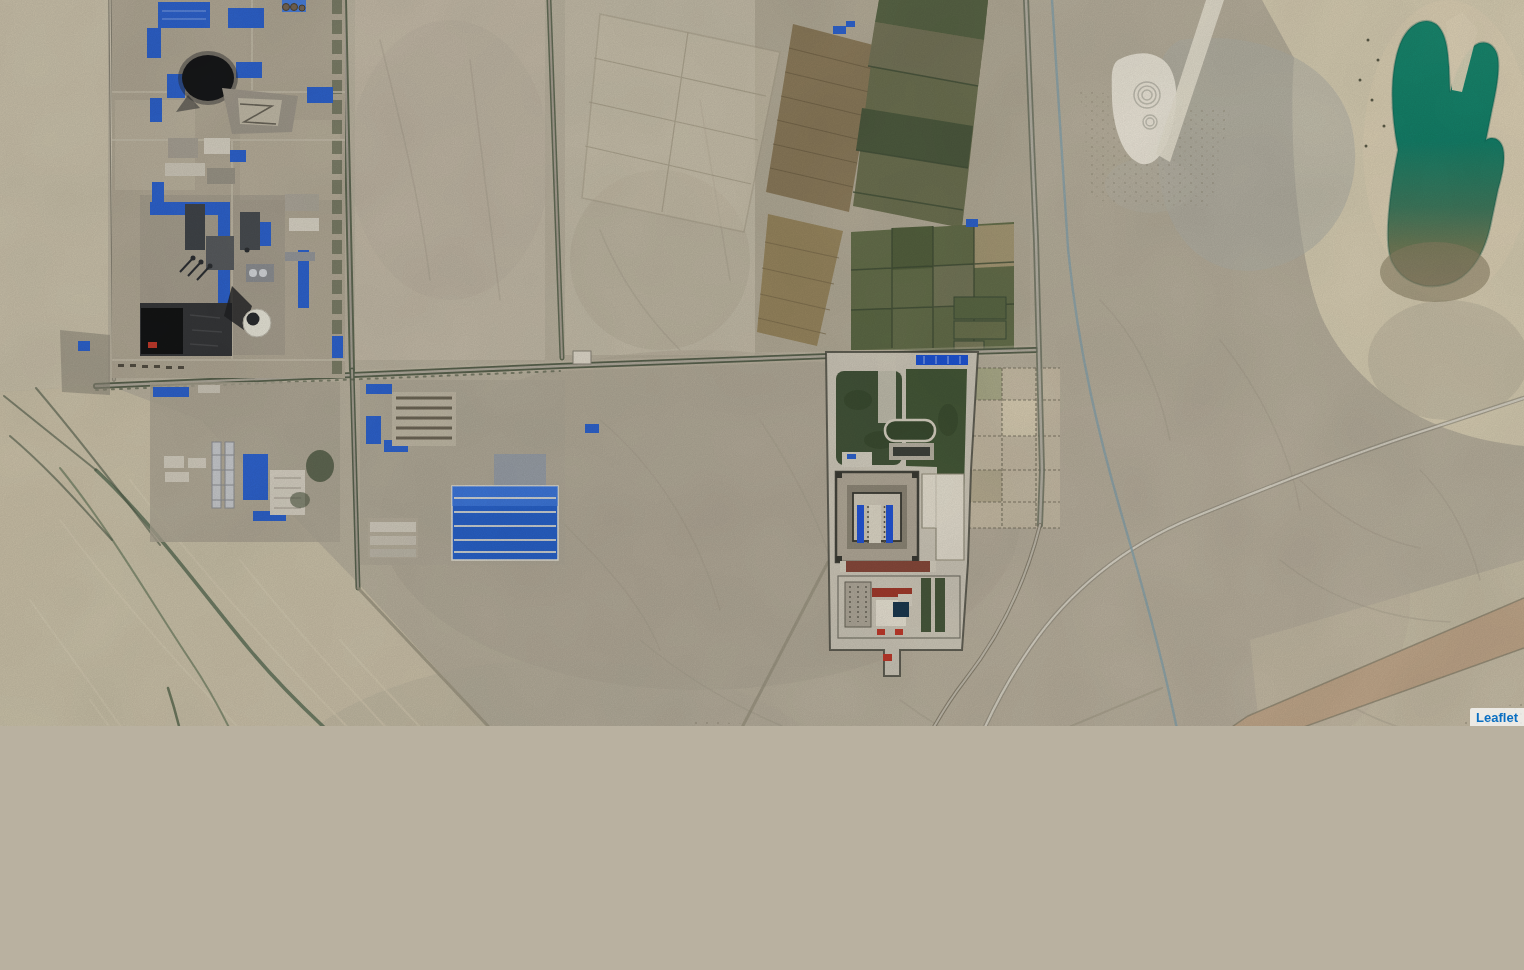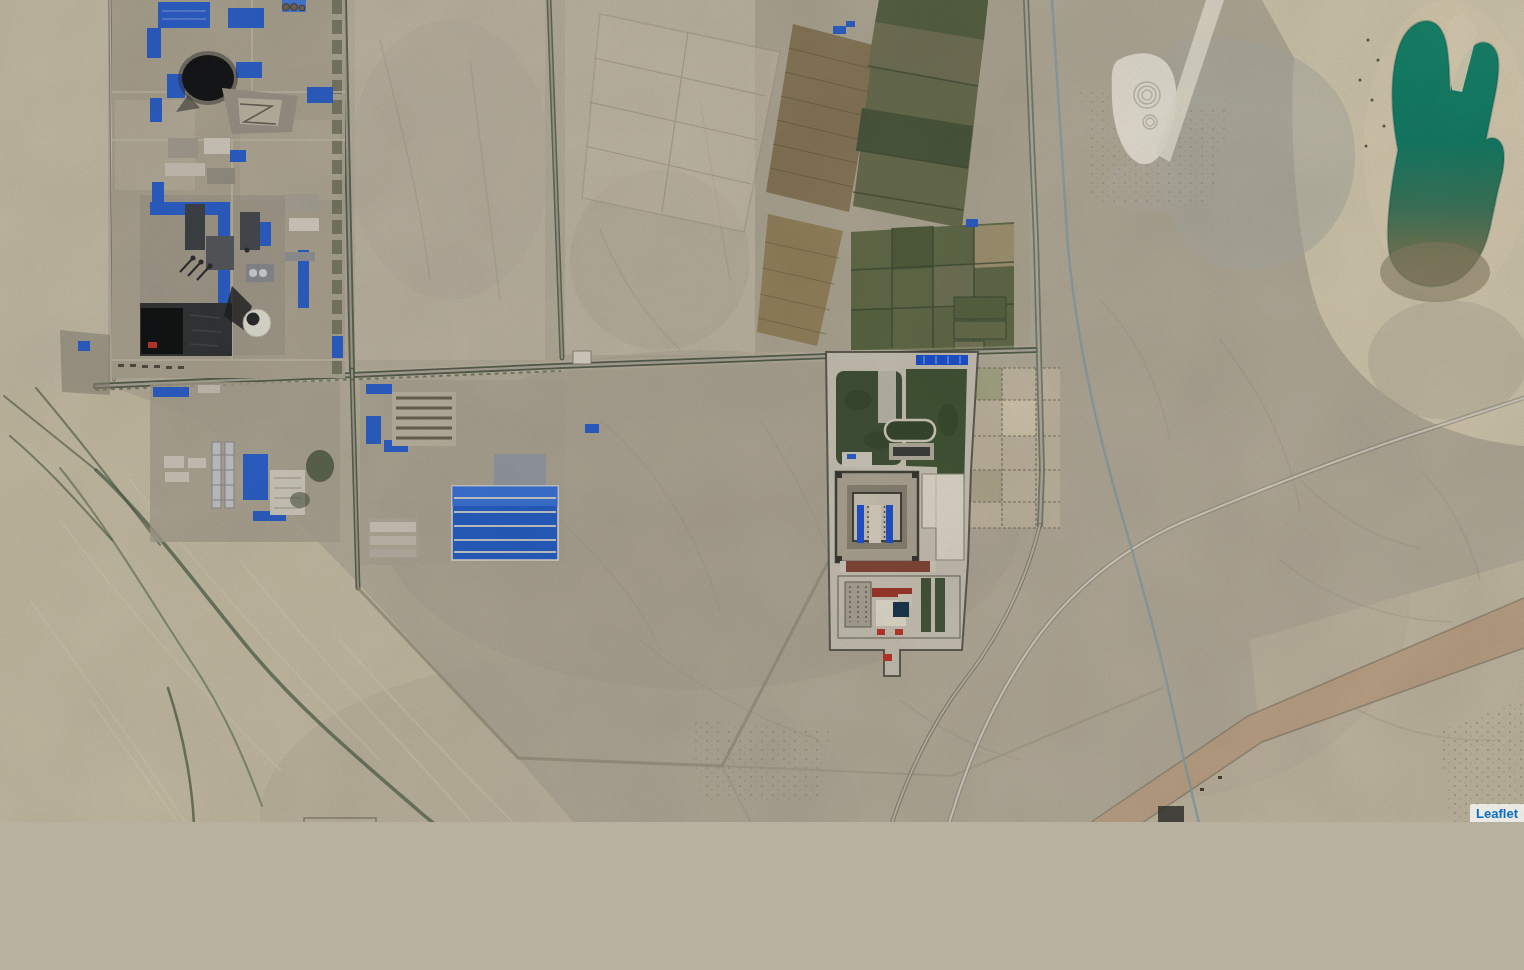--- a/index.html
+++ b/index.html
@@ -1,16 +1,16 @@
 <!DOCTYPE html>
 <html style="--sand-base: #bfb7a4; --sand-light: #cdc4ad; --sand-pale: #d9cfb4; --desert-gray: #b3aa97; --road-dark: #55604a; --road-light: #b2ac9e; --tree-green: #4e5942; --field-green: #66704c; --field-brown: #8d7c5c; --compound-green: #44553a; --roof-blue: #2f64cf; --roof-blue-bright: #1f56d8; --water-teal: #1a8a70; --coal-black: #17181a; --building-white: #e2dccd; --red-accent: #c33b2c; --canal-blue: #8ba4ac; --dirt-tan: #c3a98c; --attribution-blue: #0a6fc2;"><head>
 <meta charset="utf-8">
 <style>
   html,body{margin:0;padding:0;background:#b9b1a0;}
-  #app{position:relative;width:1524px;height:822px;overflow:hidden;cursor:grab;
+  #app{position:relative;width:1524px;height:726px;overflow:hidden;cursor:grab;
        font-family:"Liberation Sans", sans-serif;}
   #scene{position:absolute;inset:0;display:block;}
   .attribution{position:absolute;right:0;bottom:-9px;background:rgba(255,255,255,.75);
        padding:2px 6px 8px 6px;font-size:13px;line-height:1.3;border-radius:2px 0 0 0;}
   .attribution a{color:var(--attribution-blue,#0a6fc2);text-decoration:none;font-weight:bold;}
 </style>
 </head>
 <body>
 
 <div id="app">

